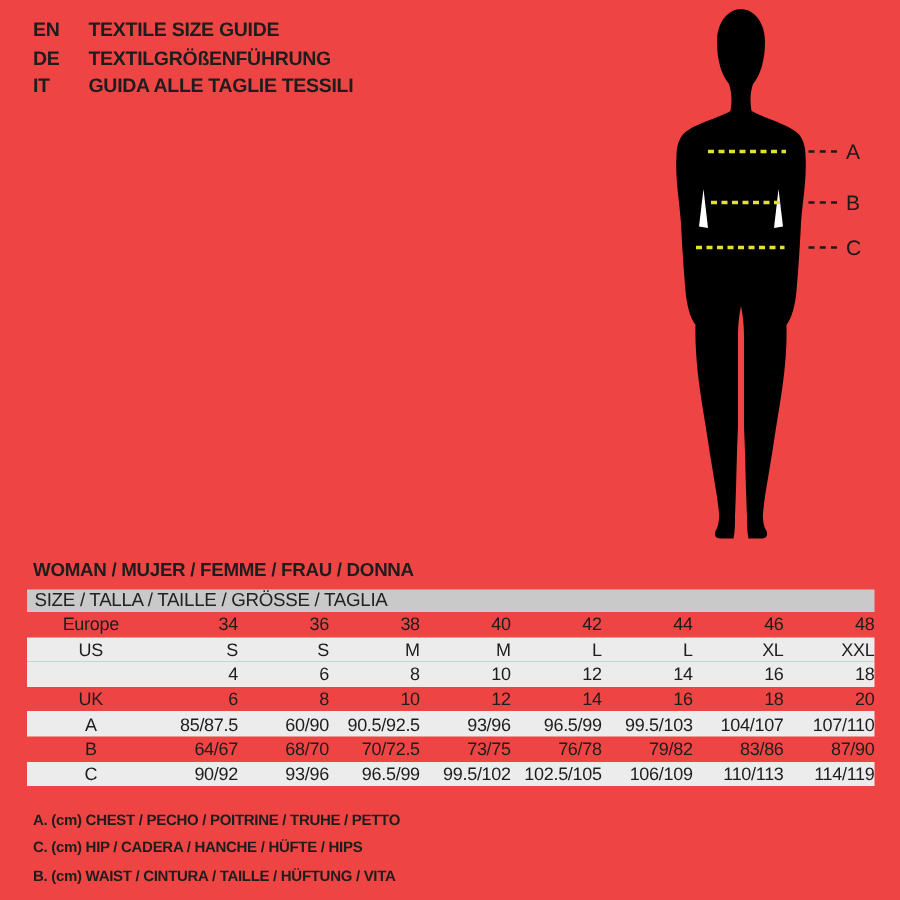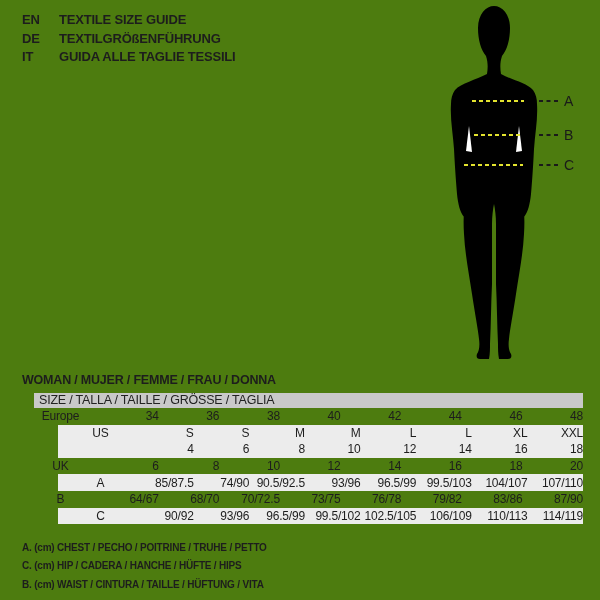--- a/index.html
+++ b/index.html
@@ -1,38 +1,38 @@
 <!DOCTYPE html>
 <html><head>
 <meta charset="utf-8">
 <style>
   html,body { margin:0; padding:0; background:#fff; }
   .canvas {
-    position:relative; width:600px; height:600px; background:#4d7c0f;
+    position:relative; width:600px; height:600px; background:#ef4444;
     overflow:hidden; color:#1d1d1d;
     font-family:"Liberation Sans", sans-serif;
   }
 
   
   .langs { position:absolute; left:22px; top:11px; }
   .lang-row { display:flex; font-weight:bold; font-size:13px; line-height:18.6px; letter-spacing:-0.2px; white-space:nowrap; }
   .lang-code { width:37px; flex:0 0 37px; }
 
   
   .figure-svg { position:absolute; left:422px; top:3px; }
   .measure-letter { font-family:"Liberation Sans", sans-serif; font-size:14px; fill:#1a1a1a; }
 
   
   .section-title { position:absolute; left:22px; top:373px; font-weight:bold; font-size:12.5px; letter-spacing:-0.2px; white-space:nowrap; }
 
   
   .size-table { position:absolute; left:18px; top:393px; width:565px; font-size:12px; letter-spacing:-0.2px; }
-  .thead { background:#c9c9c9; height:15px; line-height:15px; padding-left:5px; font-size:12.5px; color:#222;margin-left:16px; }
+  .thead { background:#c9c9c9; height:15px; line-height:15px; padding-left:5px; font-size:12.5px; color:#222; }
   .trow { display:grid; grid-template-columns:80px repeat(8,1fr); height:16.6px; align-items:center; }
-  .trow.shaded { background:#ececec;margin-left:40px; }
+  .trow.shaded { background:#ececec; }
   .tlabel { padding-left:5px; text-align:center; }
   .tcell { text-align:right; }
 
   
   .legend { position:absolute; left:22px; top:539px; }
   .legend-row { font-weight:bold; font-size:10px; line-height:18.3px; letter-spacing:-0.2px; white-space:nowrap; }
 </style>
 </head>
 <body>
 
@@ -135,21 +135,21 @@
         <span class="tcell">10</span>
         <span class="tcell">12</span>
         <span class="tcell">14</span>
         <span class="tcell">16</span>
         <span class="tcell">18</span>
         <span class="tcell">20</span>
       </div>
       <div class="trow shaded">
         <span class="tlabel">A</span>
         <span class="tcell">85/87.5</span>
-        <span class="tcell">74/90</span>
+        <span class="tcell">60/90</span>
         <span class="tcell">90.5/92.5</span>
         <span class="tcell">93/96</span>
         <span class="tcell">96.5/99</span>
         <span class="tcell">99.5/103</span>
         <span class="tcell">104/107</span>
         <span class="tcell">107/110</span>
       </div>
       <div class="trow">
         <span class="tlabel">B</span>
         <span class="tcell">64/67</span>

